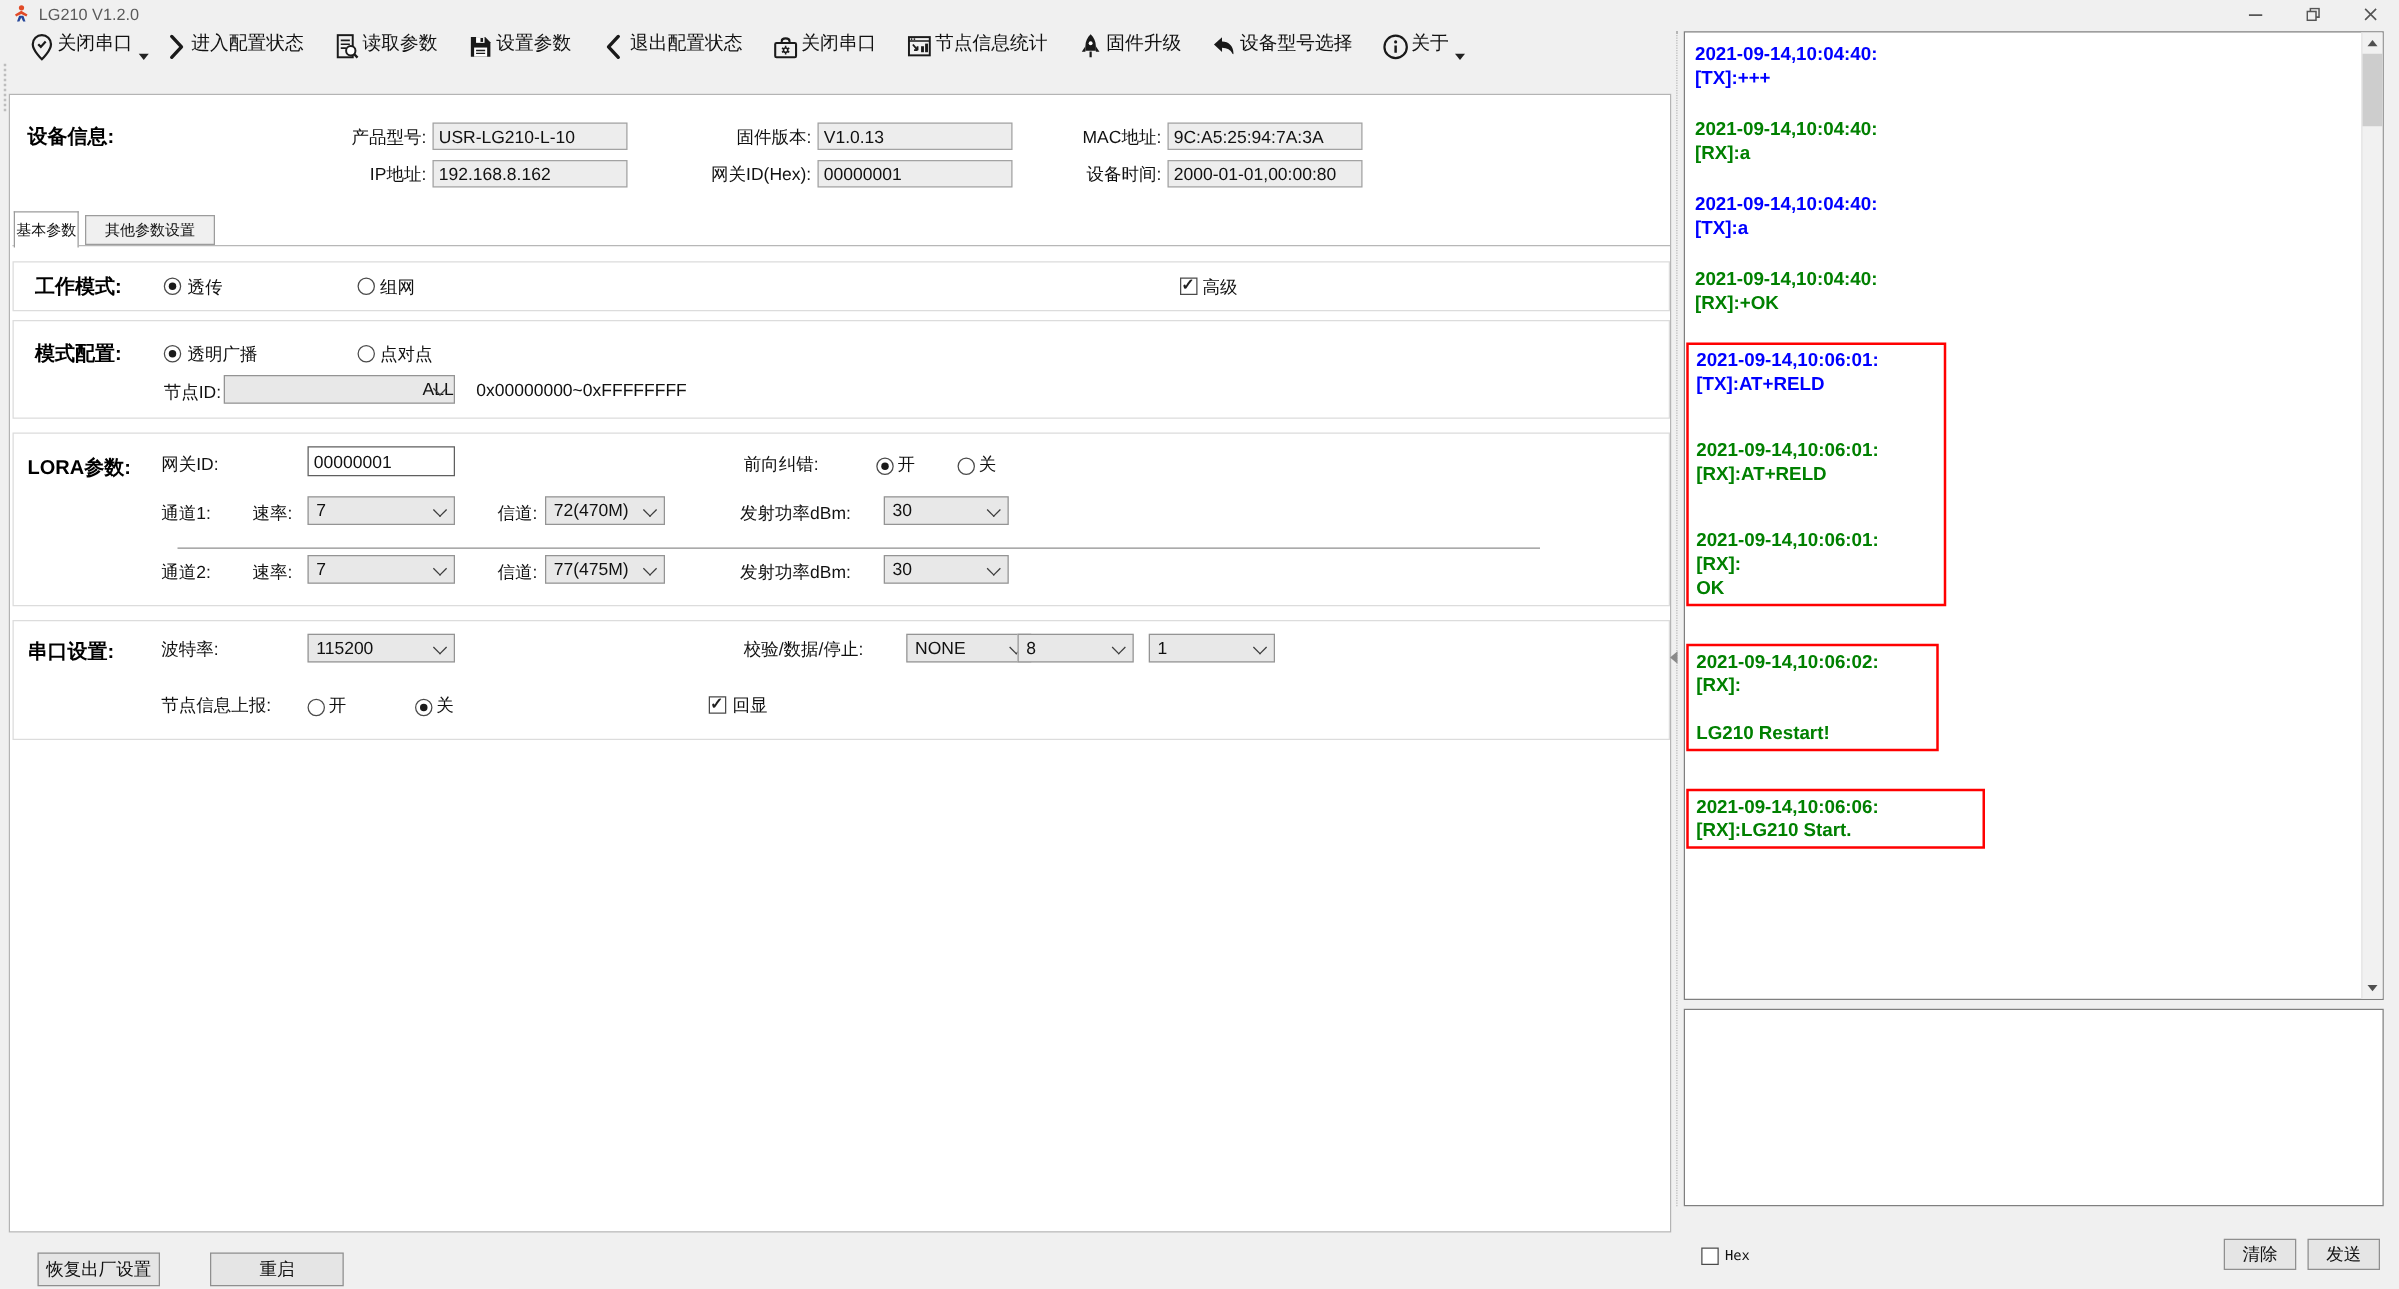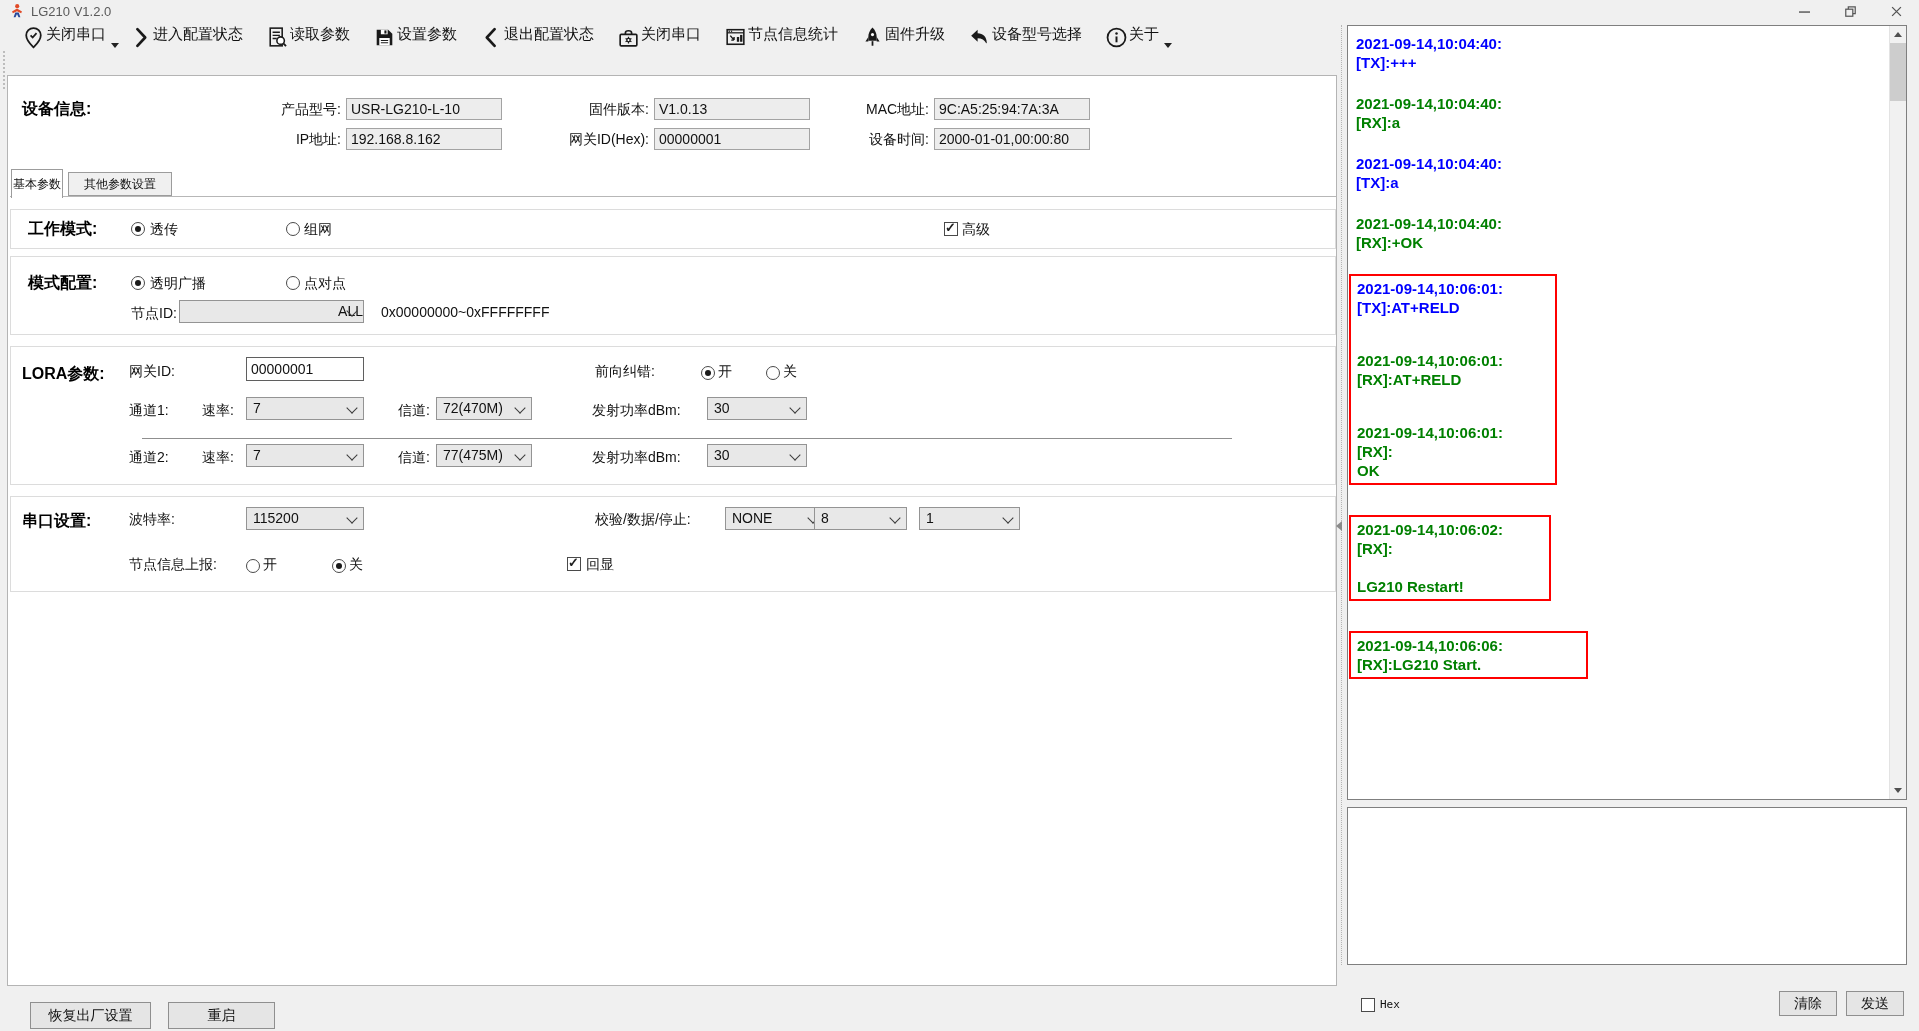--- a/index.html
+++ b/index.html
@@ -323,21 +323,21 @@
       <span class="lbl" style="left:118px;top:59px;">节点信息上报:</span>
       <span class="radio" style="left:235px;top:62px;"></span>
       <span class="lbl" style="left:252px;top:59px;">开</span>
       <span class="radio sel" style="left:321px;top:62px;"></span>
       <span class="lbl" style="left:338px;top:59px;">关</span>
       <span class="cb sel" style="left:556px;top:60px;"></span>
       <span class="lbl" style="left:575px;top:59px;">回显</span>
     </div>
   </div>
 
-  <div class="btn" style="left:30px;top:1002px;width:121px;height:27px;">恢复出厂设置</div>
+  <div class="btn" style="left:30px;top:1002px;width:98px;height:27px;">恢复出厂设置</div>
   <div class="btn" style="left:168px;top:1002px;width:107px;height:27px;">重启</div>
 
   <div class="splitline"></div>
   <div class="splitarrow"></div>
 
   <div class="logbox">
     <div class="logcontent">
 
       <div class="log-group">
         <div class="log-entry c-blue">

